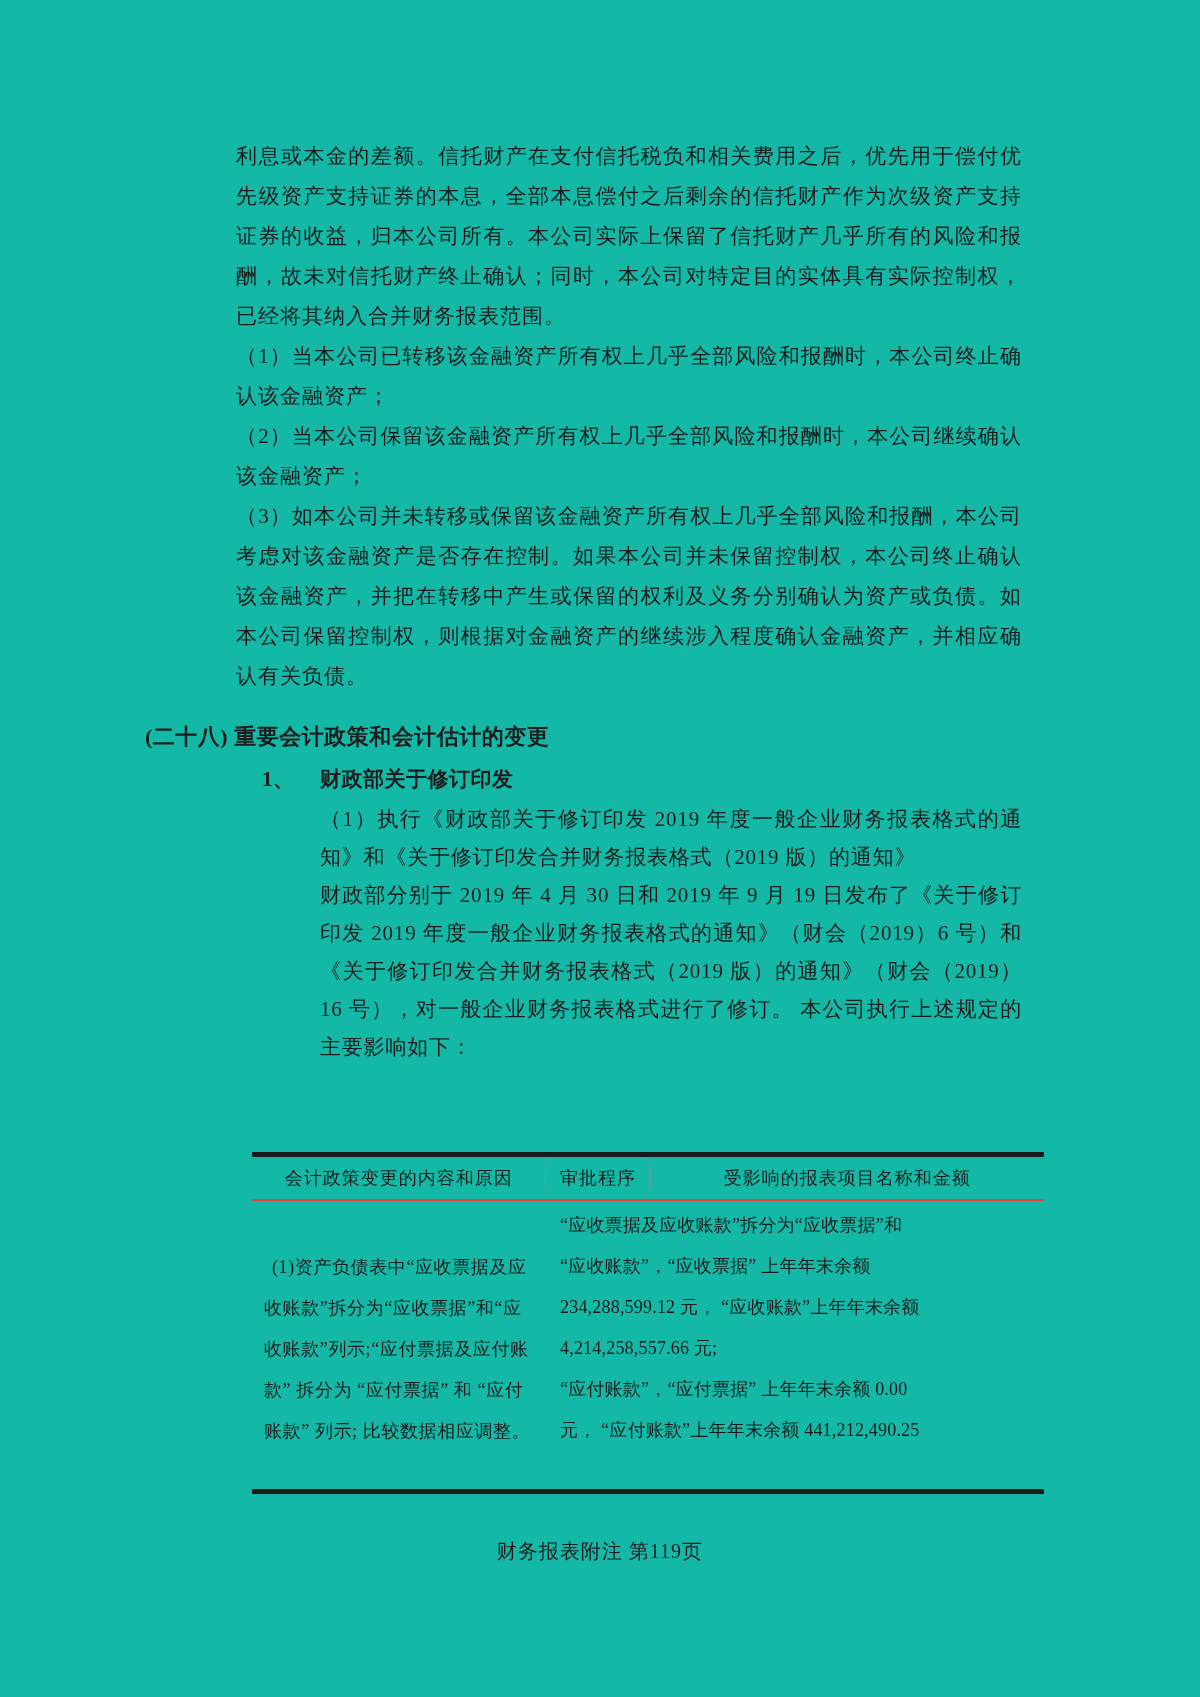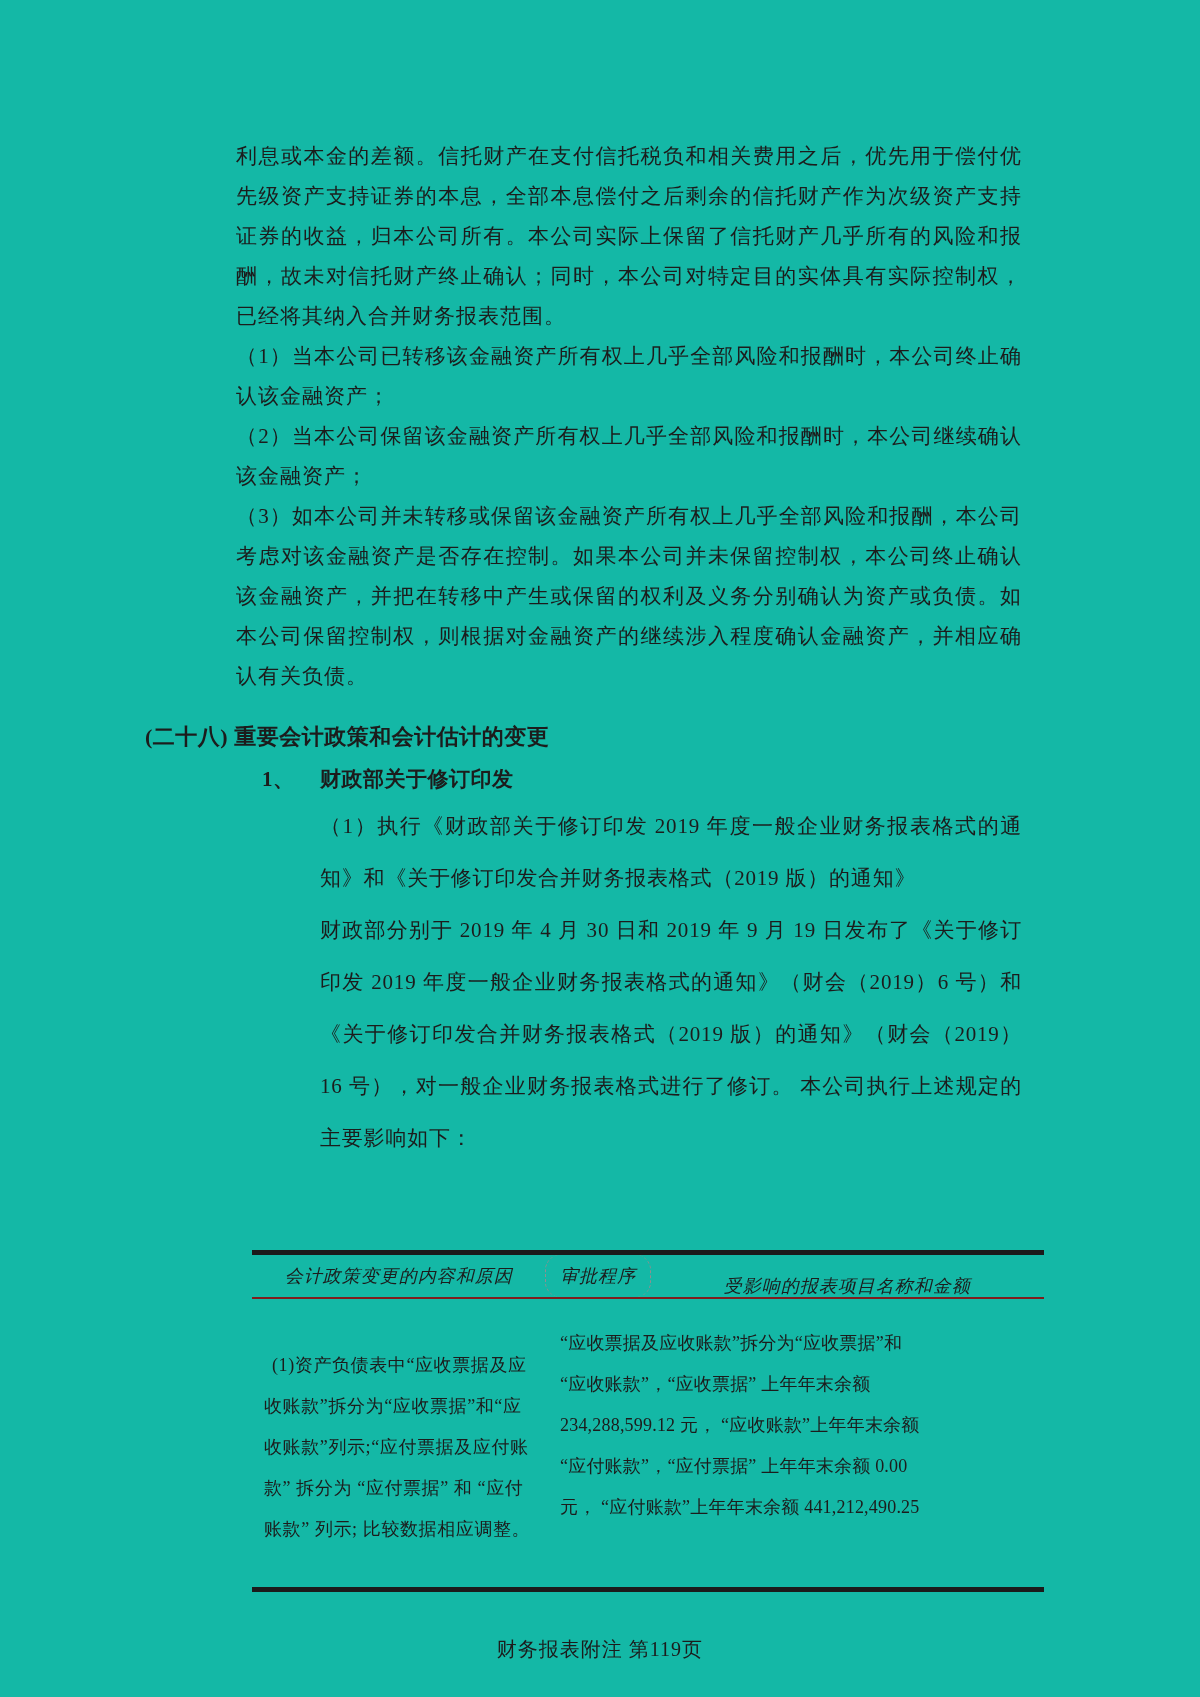--- a/index.html
+++ b/index.html
@@ -37,48 +37,47 @@
     line-height:30px;
     font-weight:bold;
     letter-spacing:0.5px;
   }
   .item-line .num{width:58px;}
 
   .sub-paragraphs{
     margin:6px 0 0 320px;
     width:702px;
     font-size:21px;
-    line-height:52px;
+    line-height:38px;
     letter-spacing:0.8px;
     text-align:justify;
   }
   .sub-paragraphs p{margin:0;padding:0;}
 
   
   .acct-table{
     margin:86px 0 0 252px;
     width:792px;
     border-top:5px solid #1b1b1b;
     border-bottom:5px solid #1b1b1b;
     box-sizing:border-box;
     font-size:18px;
   }
   .t-head{
     display:flex;
     height:42px;
-    border-bottom:2px solid #7f1d1d;
-    font-style:italic;
+    border-bottom:2px solid #ef4444;
   }
   .t-row{
     display:flex;
     height:288px;
   }
   .c1{width:296px;box-sizing:border-box;}
   .c2{width:106px;box-sizing:border-box;border-left:1px dashed #8f8f8f;border-right:1px dashed #8f8f8f;border-radius:15px;}
-  .c3{width:397px;box-sizing:border-box;margin-top:20px;}
+  .c3{width:397px;box-sizing:border-box;}
   .t-head .cell{
     display:flex;align-items:center;justify-content:center;
     letter-spacing:1px;
   }
   .reason-cell{padding:46px 4px 0 12px;}
   .reason-cell .line{line-height:41px;white-space:nowrap;letter-spacing:0.6px;}
   .reason-cell .line:first-child{text-indent:8px;}
   .approval-cell{display:flex;align-items:center;justify-content:center;letter-spacing:2px;}
   .impact-cell{padding:4px 0 0 12px;}
   .impact-cell .line{line-height:41px;white-space:nowrap;letter-spacing:0.2px;}
@@ -125,20 +124,21 @@
         <div class="line">(1)资产负债表中“应收票据及应</div>
         <div class="line">收账款”拆分为“应收票据”和“应</div>
         <div class="line">收账款”列示;“应付票据及应付账</div>
         <div class="line">款” 拆分为 “应付票据” 和 “应付</div>
         <div class="line">账款” 列示; 比较数据相应调整。</div>
       </div>
       <div class="c3 impact-cell">
         <div class="line">“应收票据及应收账款”拆分为“应收票据”和</div>
         <div class="line">“应收账款”，“应收票据” 上年年末余额</div>
         <div class="line">234,288,599.12 元， “应收账款”上年年末余额</div>
+        <div class="line">4,214,258,557.66 元;</div>
         <div class="line">“应付账款”，“应付票据” 上年年末余额 0.00</div>
         <div class="line">元， “应付账款”上年年末余额 441,212,490.25</div>
       </div>
     </div>
   </div>
 
   <div class="page-footer">财务报表附注 第119页</div>
 
 </div>
 

